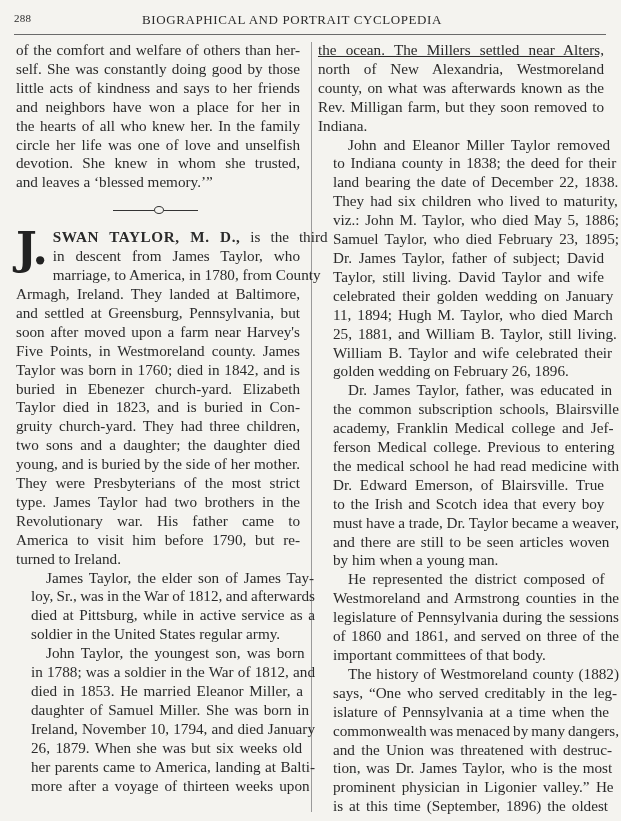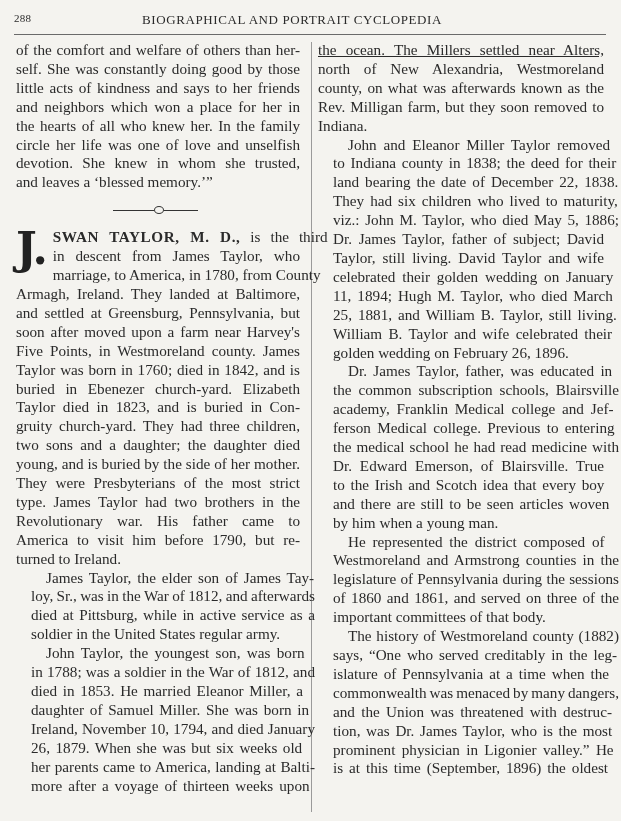--- a/index.html
+++ b/index.html
@@ -67,21 +67,21 @@
     <span class="running-head">BIOGRAPHICAL AND PORTRAIT CYCLOPEDIA</span>
   </div>
   <div class="header-rule"></div>
   <div class="column-divider"></div>
 
   <div class="col col-left">
     <p class="noindent">
       <span class="line" style="white-space: nowrap; word-spacing: 0px;">of the comfort and welfare of others than her-</span>
       <span class="line" style="white-space: nowrap; word-spacing: 0px;">self.  She was constantly doing good by those</span>
       <span class="line" style="white-space: nowrap; word-spacing: 0px;">little acts of kindness and says to her friends</span>
-      <span class="line" style="white-space: nowrap; word-spacing: 0px;">and neighbors which won a place for her in</span>
+      <span class="line" style="white-space: nowrap; word-spacing: 0px;">and neighbors have won a place for her in</span>
       <span class="line" style="white-space: nowrap; word-spacing: 0px;">the hearts of all who knew her.  In the family</span>
       <span class="line" style="white-space: nowrap; word-spacing: 0px;">circle her life was one of love and unselfish</span>
       <span class="line" style="white-space: nowrap; word-spacing: 0px;">devotion.  She knew in whom she trusted,</span>
       <span class="line last">and leaves a ‘blessed memory.’”</span>
     </p>
 
     <div class="ornament">
       <span class="bar l"></span>
       <span class="dot"></span>
       <span class="bar r"></span>
@@ -136,37 +136,39 @@
       <span class="line" style="white-space: nowrap; word-spacing: 0px;">Rev. Milligan farm, but they soon removed to</span>
       <span class="line last">Indiana.</span>
     </p>
 
     <p>
       <span class="line" style="padding-left: 15px; white-space: nowrap; word-spacing: 3px;">John and Eleanor Miller Taylor removed</span>
       <span class="line" style="white-space: nowrap; word-spacing: 1.875px;">to Indiana county in 1838; the deed for their</span>
       <span class="line" style="white-space: nowrap; word-spacing: 2.14286px;">land bearing the date of December 22, 1838.</span>
       <span class="line" style="white-space: nowrap; word-spacing: 2.14286px;">They had six children who lived to maturity,</span>
       <span class="line" style="white-space: nowrap; word-spacing: 1.82422px;">viz.: John M. Taylor, who died May 5, 1886;</span>
+      <span class="line" style="white-space: nowrap; word-spacing: 2.4349px;">Samuel Taylor, who died February 23, 1895;</span>
       <span class="line" style="white-space: nowrap; word-spacing: 2.5px;">Dr. James Taylor, father of subject; David</span>
       <span class="line" style="white-space: nowrap; word-spacing: 2.14286px;">Taylor, still living.  David Taylor and wife</span>
       <span class="line" style="white-space: nowrap; word-spacing: 3px;">celebrated their golden wedding on January</span>
       <span class="line" style="white-space: nowrap; word-spacing: 2.14286px;">11, 1894; Hugh M. Taylor, who died March</span>
       <span class="line" style="white-space: nowrap; word-spacing: 2.14286px;">25, 1881, and William B. Taylor, still living.</span>
       <span class="line" style="white-space: nowrap; word-spacing: 2.5px;">William B. Taylor and wife celebrated their</span>
       <span class="line last">golden wedding on February 26, 1896.</span>
     </p>
 
     <p>
       <span class="line" style="padding-left: 15px; white-space: nowrap; word-spacing: 2.5px;">Dr. James Taylor, father, was educated in</span>
       <span class="line" style="white-space: nowrap; word-spacing: 3.05469px;">the common subscription schools, Blairsville</span>
       <span class="line" style="white-space: nowrap; word-spacing: 3px;">academy, Franklin Medical college and Jef-</span>
       <span class="line" style="white-space: nowrap; word-spacing: 2.5px;">ferson Medical college.  Previous to entering</span>
       <span class="line" style="white-space: nowrap; word-spacing: 1.15402px;">the medical school he had read medicine with</span>
       <span class="line" style="white-space: nowrap; word-spacing: 2.5px;">Dr. Edward Emerson, of Blairsville.  True</span>
       <span class="line" style="white-space: nowrap; word-spacing: 1.875px;">to the Irish and Scotch idea that every boy</span>
+      <span class="line" style="white-space: nowrap; word-spacing: -0.21875px;">must have a trade, Dr. Taylor became a weaver,</span>
       <span class="line" style="white-space: nowrap; word-spacing: 1.875px;">and there are still to be seen articles woven</span>
       <span class="line last">by him when a young man.</span>
     </p>
 
     <p>
       <span class="line" style="padding-left: 15px; white-space: nowrap; word-spacing: 3px;">He represented the district composed of</span>
       <span class="line" style="white-space: nowrap; word-spacing: 2.35625px;">Westmoreland and Armstrong counties in the</span>
       <span class="line" style="white-space: nowrap; word-spacing: 0.421875px;">legislature of Pennsylvania during the sessions</span>
       <span class="line" style="white-space: nowrap; word-spacing: 1.59722px;">of 1860 and 1861, and served on three of the</span>
       <span class="line last">important committees of that body.</span>

